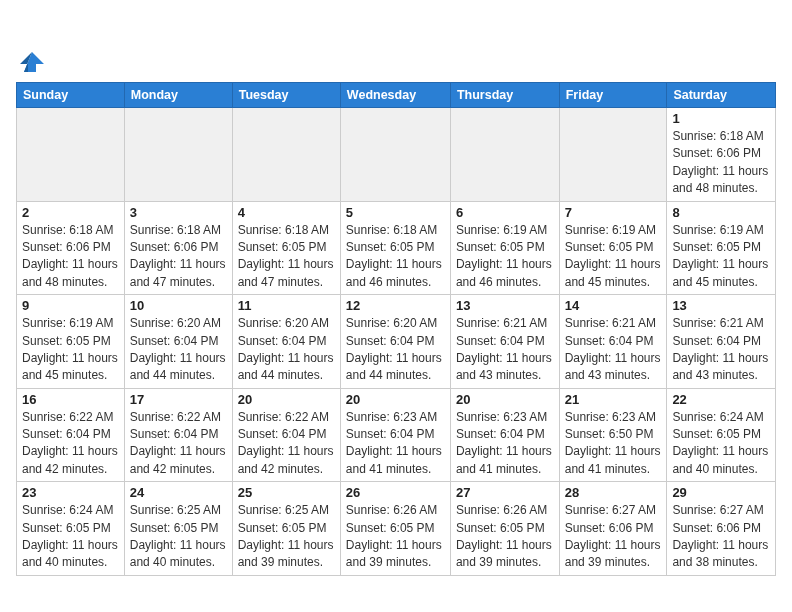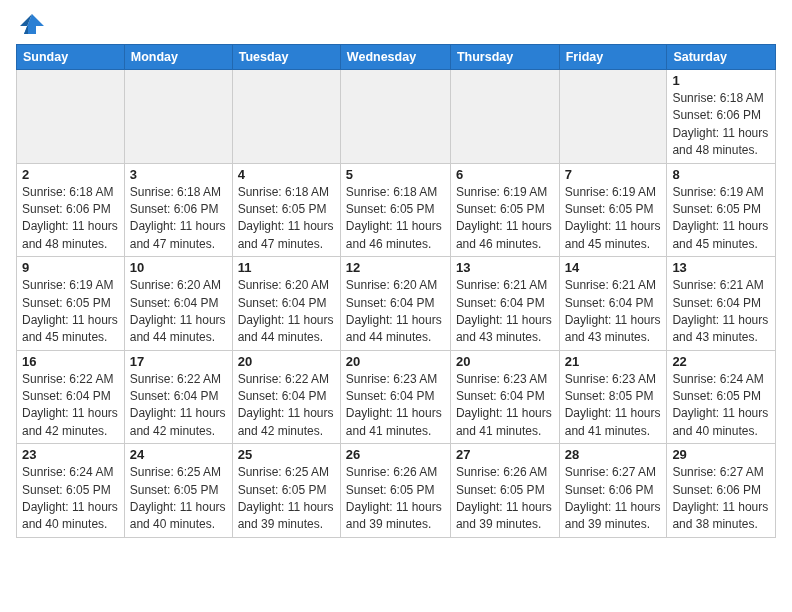--- a/index.html
+++ b/index.html
@@ -7,20 +7,21 @@
       font-family: Arial, sans-serif;
       background: #fff;
       width: 792px;
       min-height: 612px;
       padding: 0;
     }
     .page {
       width: 792px;
       background: #fff;
       padding: 10px 16px 10px 16px;
+      margin-top: 38px;
     }
     .header {
       display: flex;
       align-items: flex-start;
       justify-content: space-between;
       margin-bottom: 6px;
     }
     .logo {
       display: flex;
       align-items: center;
@@ -275,21 +276,21 @@
           <td>
             <span class="day-number">20</span>
             <div class="day-info">Sunrise: 6:23 AM
 Sunset: 6:04 PM
 Daylight: 11 hours
 and 41 minutes.</div>
           </td>
           <td>
             <span class="day-number">21</span>
             <div class="day-info">Sunrise: 6:23 AM
-Sunset: 8:05 PM
+Sunset: 6:50 PM
 Daylight: 11 hours
 and 41 minutes.</div>
           </td>
           <td>
             <span class="day-number">22</span>
             <div class="day-info">Sunrise: 6:24 AM
 Sunset: 6:05 PM
 Daylight: 11 hours
 and 40 minutes.</div>
           </td>

